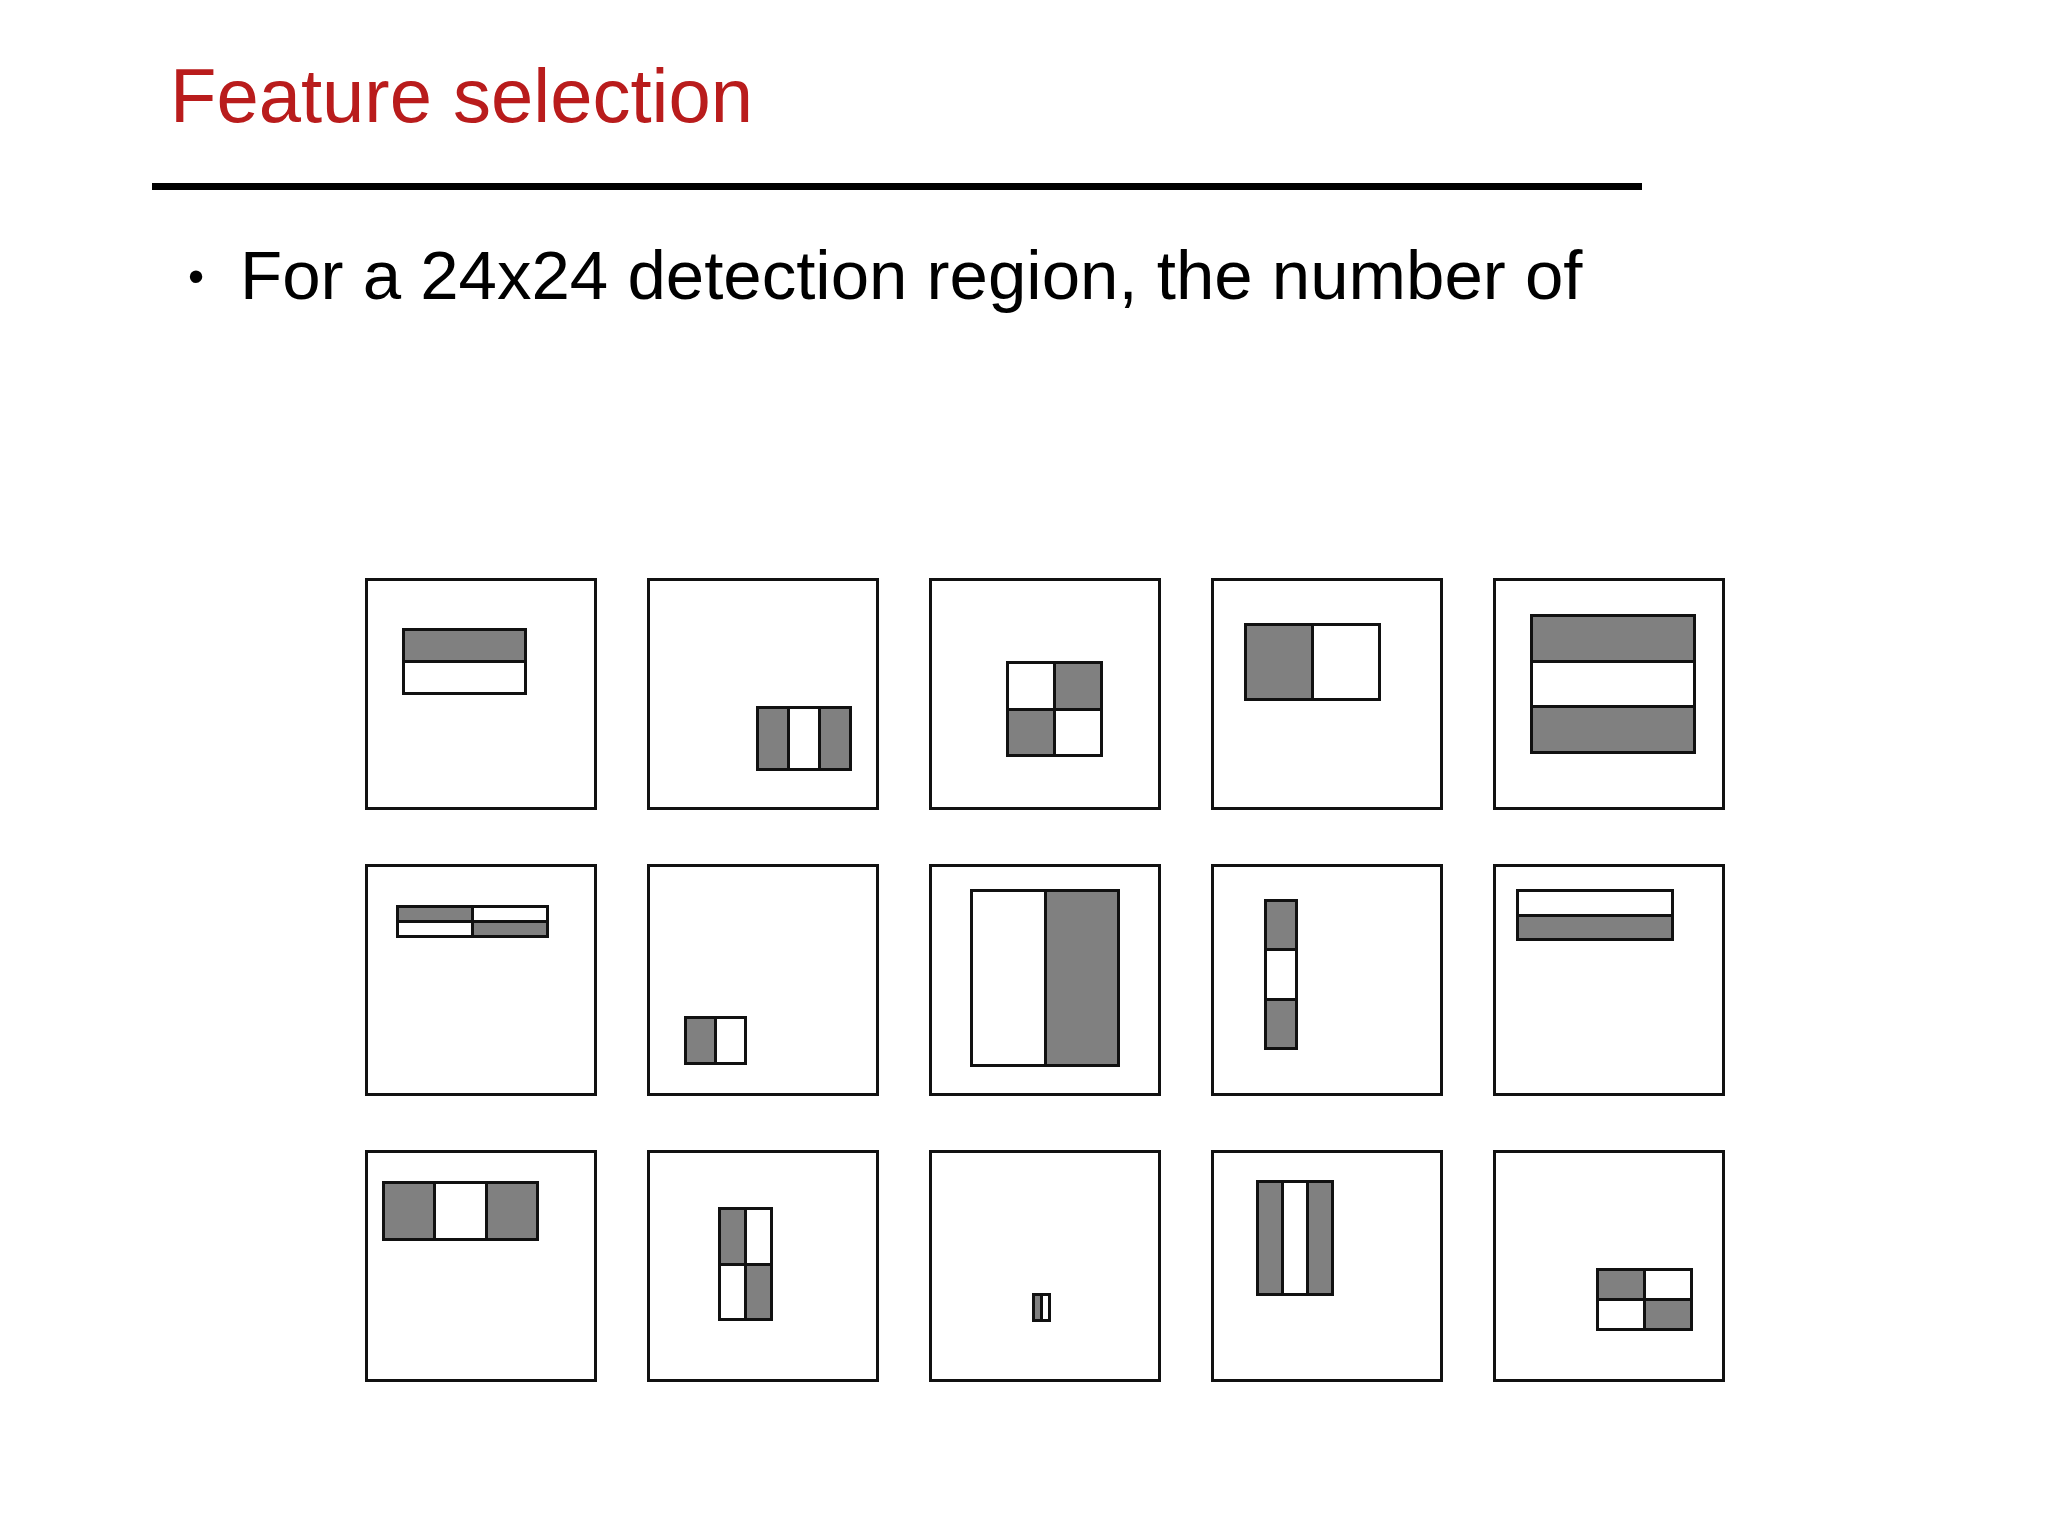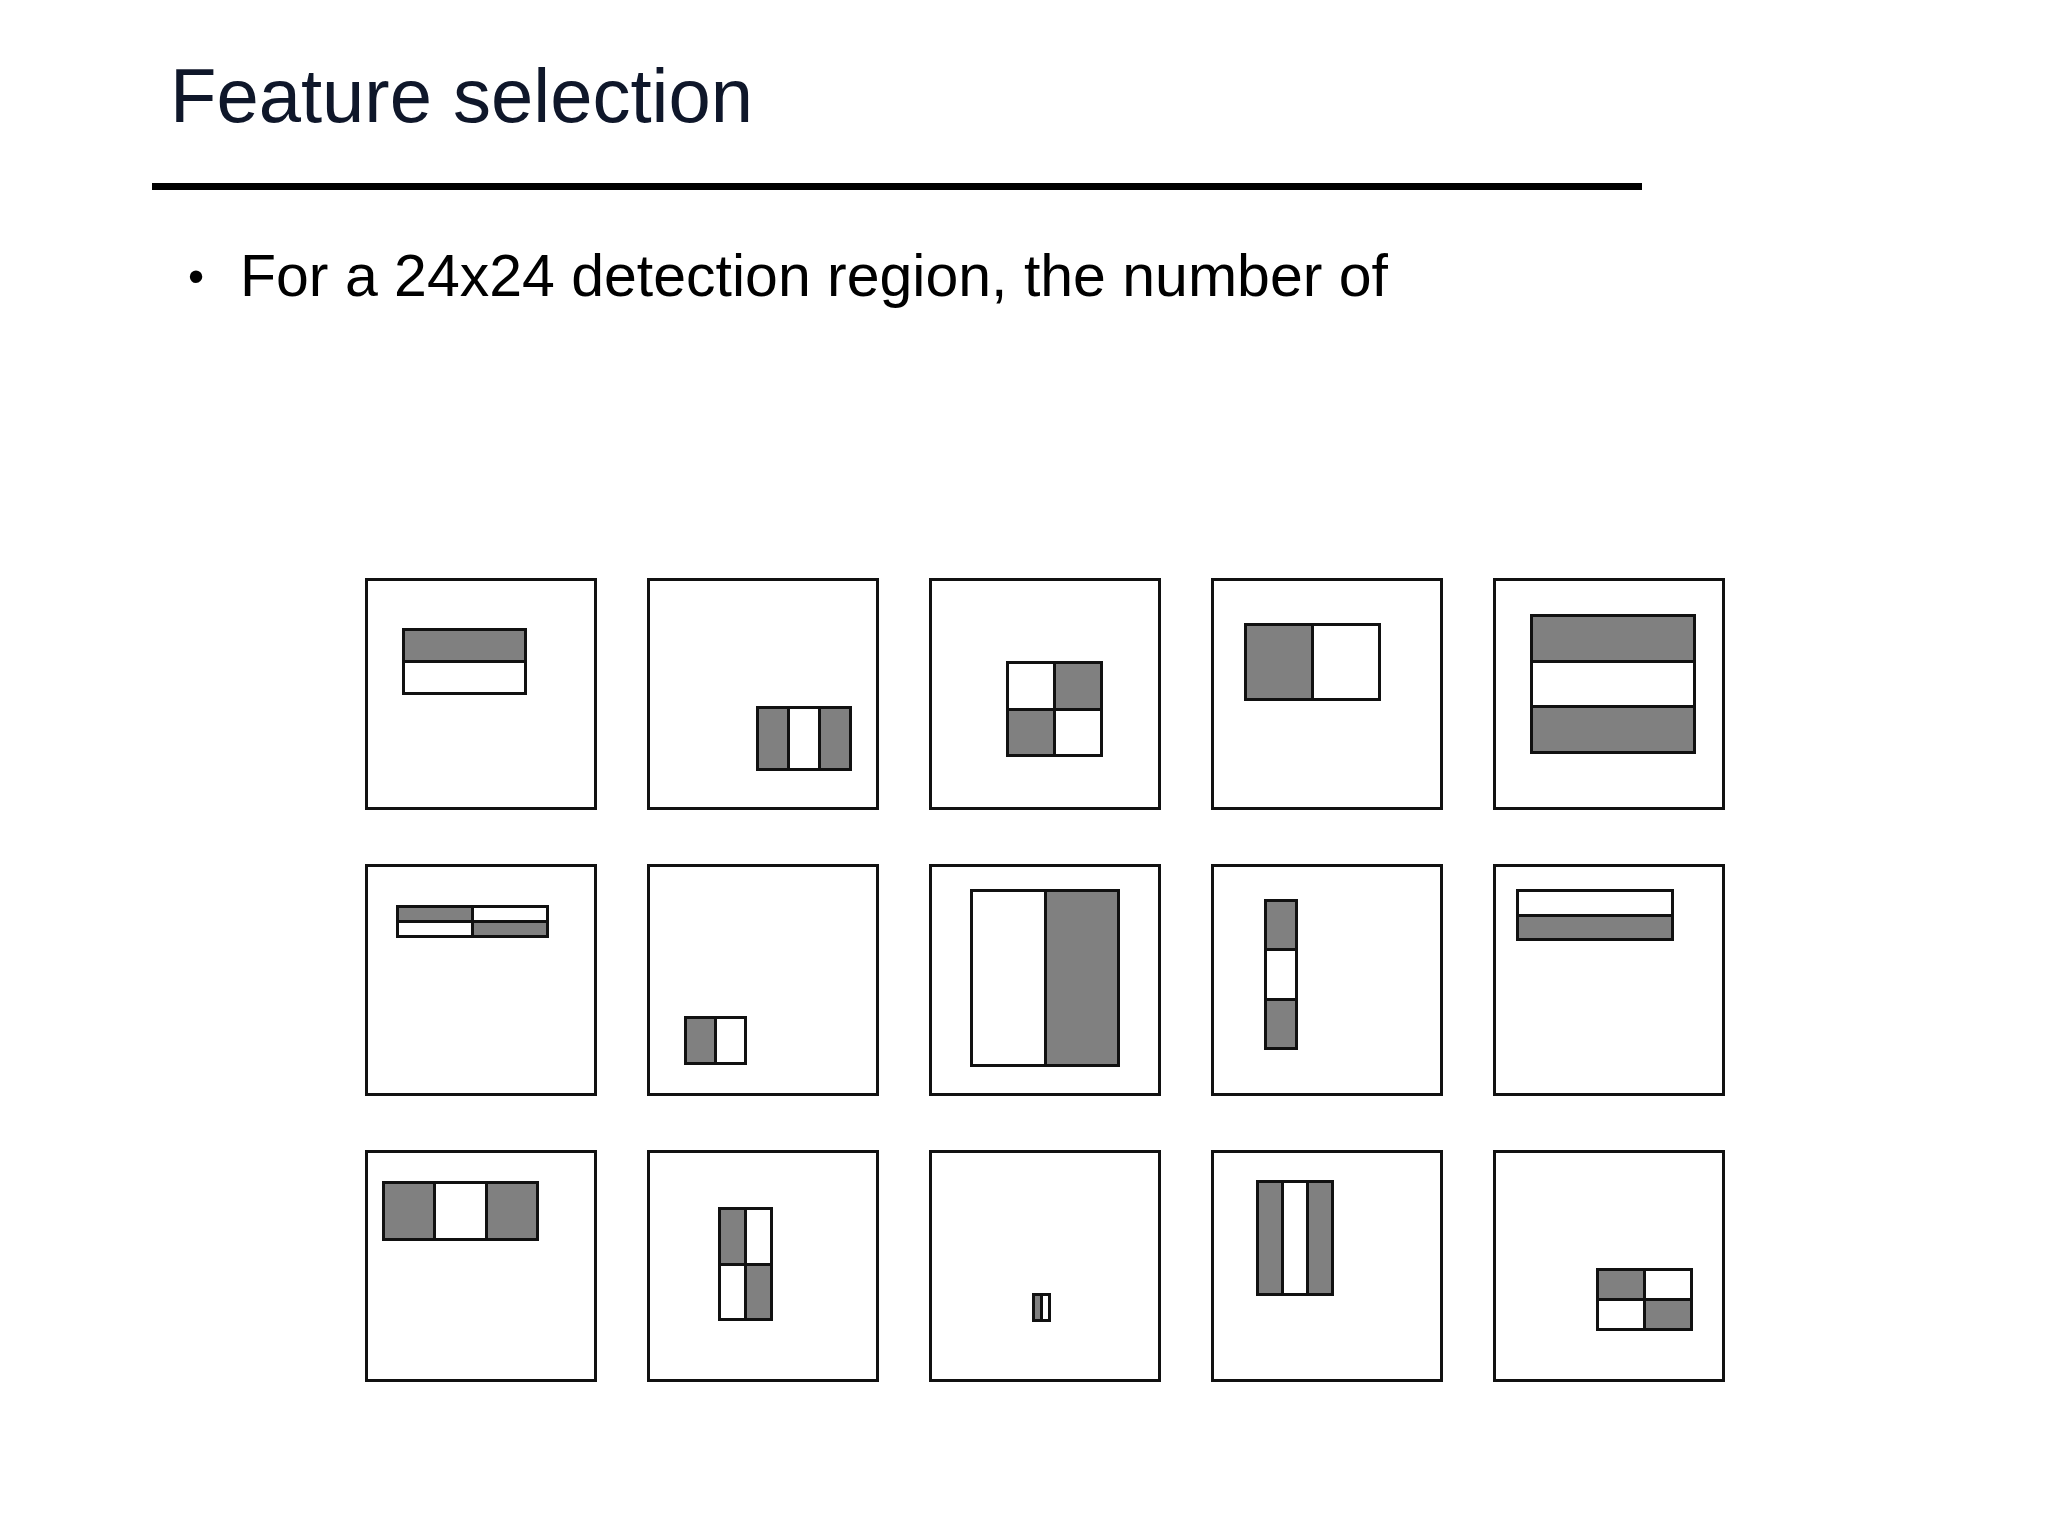--- a/index.html
+++ b/index.html
@@ -18,21 +18,21 @@
 
   
   #slide-title {
     position: absolute;
     left: 170px;
     top: 58px;
     font-size: 76px;
     line-height: 1.0;
     font-weight: 400;
     letter-spacing: 0px;
-    color: #0f172a;
+    color: #b91c1c;
     white-space: nowrap;
   }
   #title-rule {
     position: absolute;
     left: 152px;
     top: 183px;
     width: 1490px;
     height: 7px;
     background: #000000;
   }
@@ -51,21 +51,21 @@
   .bullet-dot {
     width: 62px;
     flex: 0 0 62px;
     font-size: 46px;
     line-height: 96px;
     text-align: left;
     padding-left: 10px;
     box-sizing: border-box;
   }
   .bullet-text {
-    font-size: 59px;
+    font-size: 69px;
     line-height: 96px;
     font-weight: 400;
     color: #000000;
   }
   .bullet-text .ln {
     display: block;
     white-space: nowrap;
   }
 
   

